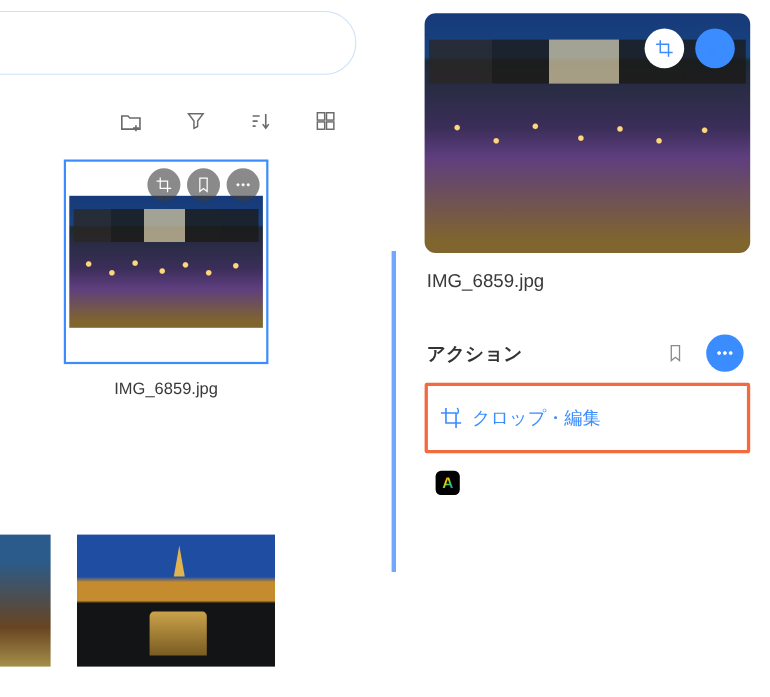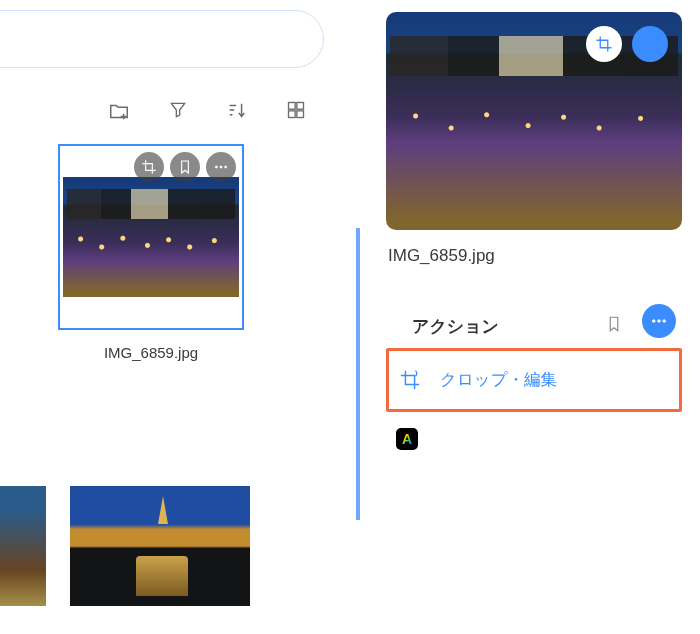--- a/index.html
+++ b/index.html
@@ -143,23 +143,22 @@
     background: #fff;
     display:flex; align-items:center; justify-content:center;
     cursor:pointer;
   }
   .white-circle svg { stroke: #3a8cff; }
   .filename {
     padding: 16px 2px 0 2px;
     font-size: 17px; color: #3a3a3a;
   }
   .section-head {
-    display: flex; align-items: flex-end;
+    display: flex; align-items: center;
     padding: 38px 6px 10px 2px;
-    margin-left: 24px;
   }
   .section-title {
     font-size: 17px; font-weight: 700; color: #333;
     flex: 1;
   }
   .head-btn {
     width: 28px; height: 28px;
     display:flex; align-items:center; justify-content:center;
     cursor:pointer; color:#7a7a7a;
   }
@@ -171,21 +170,21 @@
 
   .highlight-box {
     border: 3px solid #f26a3d;
     border-radius: 2px;
     padding: 6px 0;
     margin-bottom: 4px;
   }
   .action-list { }
   .action-item {
     display: flex; align-items: center;
-    gap: 19px;
+    gap: 8px;
     padding: 12px 10px;
     color: #3a8cff;
     font-size: 16.5px;
     cursor: pointer;
   }
   .action-item .icon {
     width: 22px; height: 22px;
     display:flex; align-items:center; justify-content:center;
   }
   .action-item svg { stroke: #3a8cff; fill: none; }

